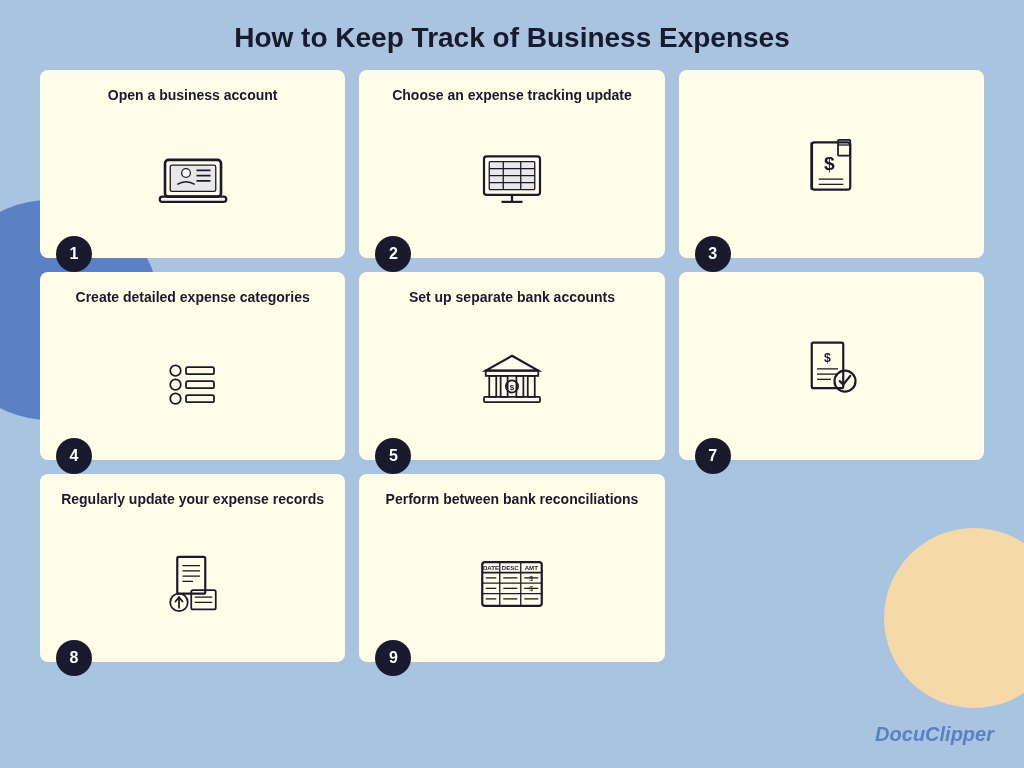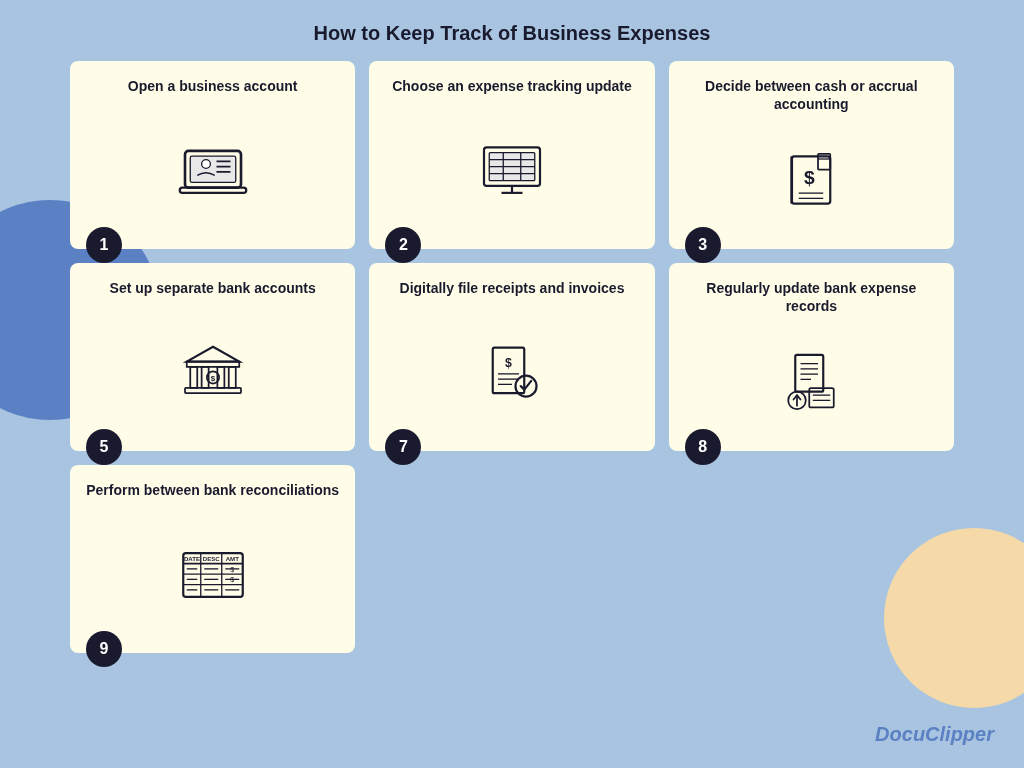--- a/index.html
+++ b/index.html
@@ -27,34 +27,34 @@
       width: 180px;
       height: 180px;
       background: #f5d9a8;
       border-radius: 50%;
       right: -40px;
       bottom: 60px;
     }
 
     .main-title {
       text-align: center;
-      font-size: 20px;
+      font-size: 28px;
       font-weight: 900;
       color: #1a1a2e;
       padding: 22px 0 16px 0;
       position: relative;
       z-index: 2;
     }
 
     .grid-container {
       display: grid;
       grid-template-columns: repeat(3, 1fr);
       grid-template-rows: repeat(3, 1fr);
       gap: 14px;
-      padding: 0 70px;
+      padding: 0 40px;
       position: relative;
       z-index: 2;
       height: 592px;
     }
 
     .card {
       background: #fffde7;
       border-radius: 8px;
       display: flex;
       flex-direction: column;
@@ -159,39 +159,53 @@
         <line x1="50" y1="14" x2="50" y2="46" stroke="#1a1a2e" stroke-width="1.5"></line>
 
         <line x1="40" y1="52" x2="40" y2="60" stroke="#1a1a2e" stroke-width="2.5"></line>
         <line x1="28" y1="60" x2="52" y2="60" stroke="#1a1a2e" stroke-width="2.5"></line>
       </svg>
     </div>
     <div class="step-badge">2</div>
   </div>
 
   <div class="card">
-    <div class="card-title">Decide between cash or accrual accounting</div>
     <div class="card-icon">
       <svg viewBox="0 0 80 70" fill="none" xmlns="http://www.w3.org/2000/svg">
 
         <rect x="18" y="8" width="44" height="54" rx="3" stroke="#1a1a2e" stroke-width="2.5" fill="#fffde7"></rect>
         <line x1="18" y1="8" x2="18" y2="62" stroke="#1a1a2e" stroke-width="3"></line>
 
         <text x="38" y="40" font-size="22" font-weight="900" fill="#1a1a2e" text-anchor="middle">$</text>
 
         <line x1="26" y1="50" x2="54" y2="50" stroke="#1a1a2e" stroke-width="1.5"></line>
         <line x1="26" y1="56" x2="54" y2="56" stroke="#1a1a2e" stroke-width="1.5"></line>
 
         <rect x="48" y="5" width="14" height="18" rx="1" stroke="#1a1a2e" stroke-width="2" fill="none"></rect>
         <line x1="48" y1="11" x2="62" y2="11" stroke="#1a1a2e" stroke-width="1.5"></line>
       </svg>
     </div>
     <div class="step-badge">3</div>
   </div>
 
+  <div class="card">
+    <div class="card-title">Create detailed expense categories</div>
+    <div class="card-icon">
+      <svg viewBox="0 0 80 70" fill="none" xmlns="http://www.w3.org/2000/svg">
+
+        <circle cx="20" cy="22" r="6" stroke="#1a1a2e" stroke-width="2" fill="none"></circle>
+        <rect x="32" y="18" width="32" height="8" rx="2" stroke="#1a1a2e" stroke-width="2" fill="none"></rect>
+        <circle cx="20" cy="38" r="6" stroke="#1a1a2e" stroke-width="2" fill="none"></circle>
+        <rect x="32" y="34" width="32" height="8" rx="2" stroke="#1a1a2e" stroke-width="2" fill="none"></rect>
+        <circle cx="20" cy="54" r="6" stroke="#1a1a2e" stroke-width="2" fill="none"></circle>
+        <rect x="32" y="50" width="32" height="8" rx="2" stroke="#1a1a2e" stroke-width="2" fill="none"></rect>
+      </svg>
+    </div>
+    <div class="step-badge">4</div>
+  </div>
 
   <div class="card">
     <div class="card-title">Set up separate bank accounts</div>
     <div class="card-icon">
       <svg viewBox="0 0 80 70" fill="none" xmlns="http://www.w3.org/2000/svg">
 
         <polygon points="40,5 70,22 10,22" stroke="#1a1a2e" stroke-width="2.5" fill="none"></polygon>
         <rect x="10" y="22" width="60" height="6" stroke="#1a1a2e" stroke-width="2" fill="none"></rect>
 
         <rect x="14" y="28" width="8" height="24" stroke="#1a1a2e" stroke-width="2" fill="none"></rect>
@@ -202,41 +216,40 @@
 
         <circle cx="40" cy="40" r="7" stroke="#1a1a2e" stroke-width="2" fill="none"></circle>
         <text x="40" y="44" font-size="9" font-weight="900" fill="#1a1a2e" text-anchor="middle">$</text>
       </svg>
     </div>
     <div class="step-badge">5</div>
   </div>
 
 
   <div class="card">
-    <div class="card-title">Digitally file receipts and invoices</div>
     <div class="card-icon">
       <svg viewBox="0 0 80 70" fill="none" xmlns="http://www.w3.org/2000/svg">
 
         <rect x="18" y="6" width="36" height="52" rx="2" stroke="#1a1a2e" stroke-width="2.5" fill="none"></rect>
 
         <text x="36" y="28" font-size="14" font-weight="900" fill="#1a1a2e" text-anchor="middle">$</text>
 
         <line x1="24" y1="36" x2="48" y2="36" stroke="#1a1a2e" stroke-width="1.5"></line>
         <line x1="24" y1="42" x2="48" y2="42" stroke="#1a1a2e" stroke-width="1.5"></line>
         <line x1="24" y1="48" x2="40" y2="48" stroke="#1a1a2e" stroke-width="1.5"></line>
 
         <circle cx="56" cy="50" r="12" stroke="#1a1a2e" stroke-width="2.5" fill="none"></circle>
         <path d="M50 50 L54 54 L62 44" stroke="#1a1a2e" stroke-width="2.5" fill="none" stroke-linecap="round"></path>
       </svg>
     </div>
     <div class="step-badge">7</div>
   </div>
 
   <div class="card">
-    <div class="card-title">Regularly update bank expense records</div>
+    <div class="card-title">Regularly update your expense records</div>
     <div class="card-icon">
       <svg viewBox="0 0 80 70" fill="none" xmlns="http://www.w3.org/2000/svg">
 
         <rect x="22" y="4" width="32" height="42" rx="2" stroke="#1a1a2e" stroke-width="2.5" fill="none"></rect>
         <line x1="28" y1="14" x2="48" y2="14" stroke="#1a1a2e" stroke-width="1.5"></line>
         <line x1="28" y1="20" x2="48" y2="20" stroke="#1a1a2e" stroke-width="1.5"></line>
         <line x1="28" y1="26" x2="48" y2="26" stroke="#1a1a2e" stroke-width="1.5"></line>
         <line x1="28" y1="32" x2="40" y2="32" stroke="#1a1a2e" stroke-width="1.5"></line>
 
         <circle cx="24" cy="56" r="10" stroke="#1a1a2e" stroke-width="2" fill="none"></circle>

